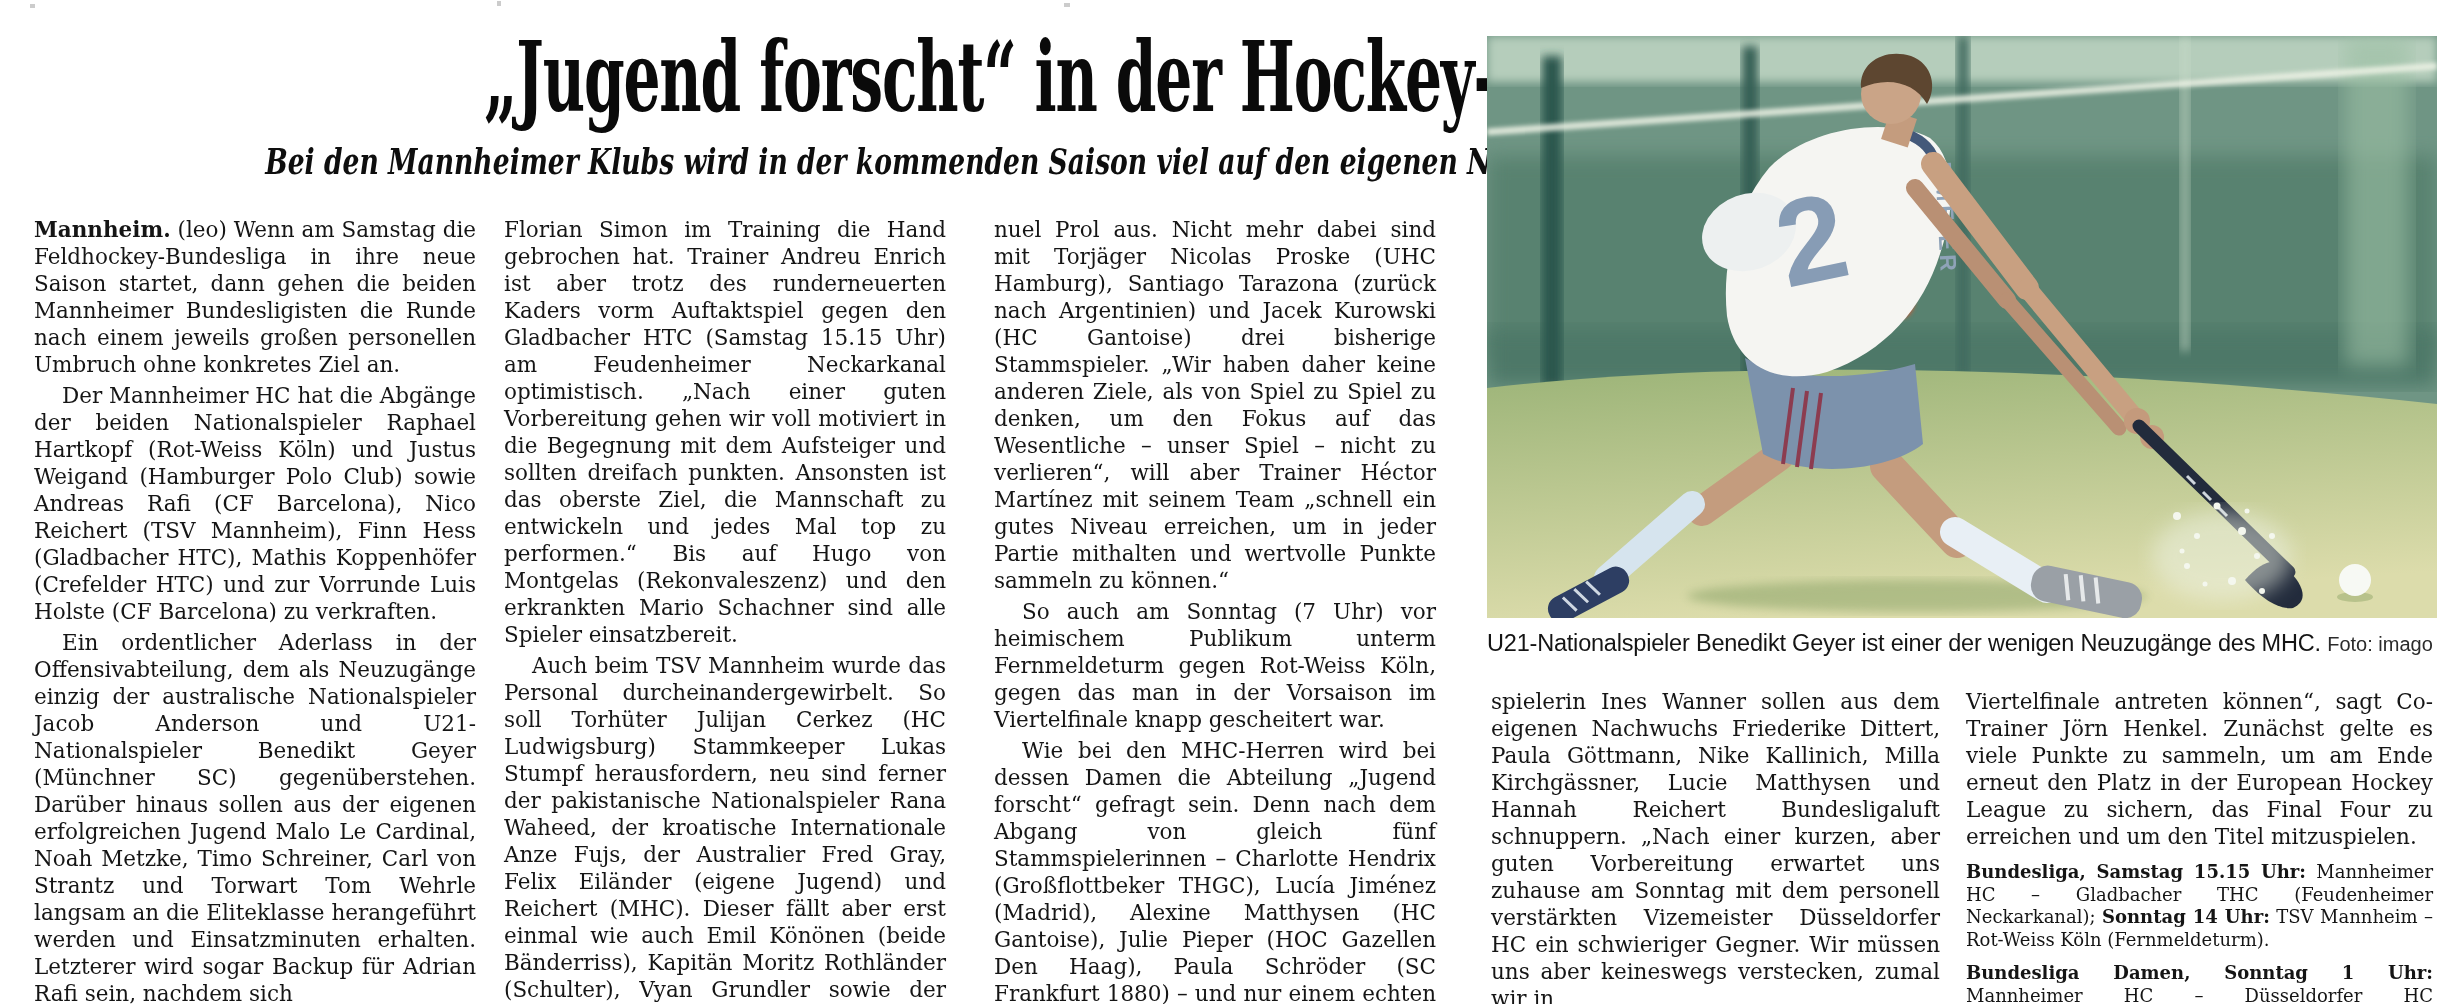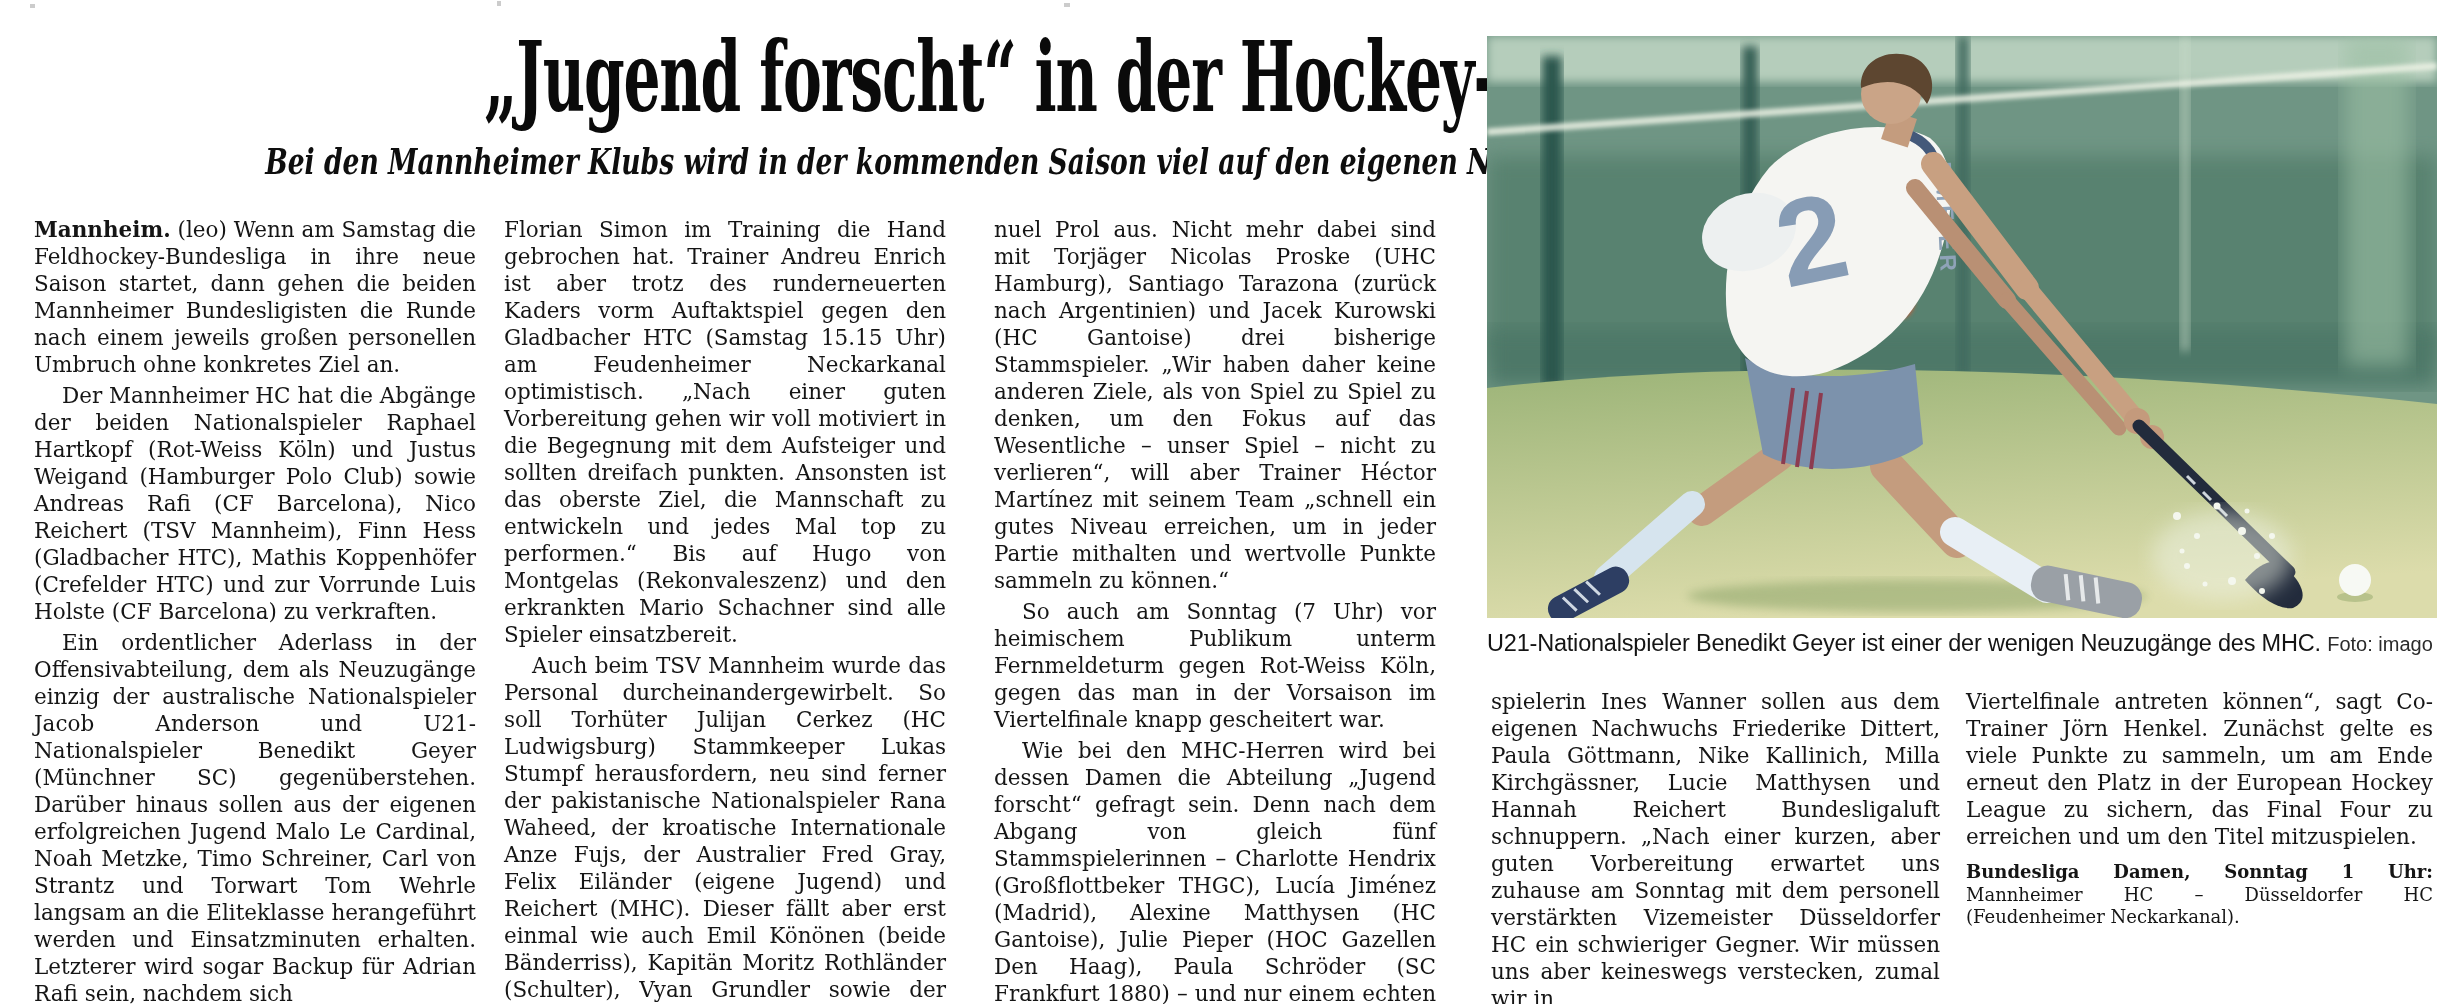--- a/index.html
+++ b/index.html
@@ -52,20 +52,21 @@
 <div class="col" id="col-2">
     <p class=""><span>nuel Prol aus. Nicht mehr dabei sind mit Torjäger Nicolas Proske (UHC Hamburg), Santiago Tarazona (zurück nach Argentinien) und Jacek Kurowski (HC Gantoise) drei bisherige Stammspieler. „Wir haben daher keine anderen Ziele, als von Spiel zu Spiel zu denken, um den Fokus auf das Wesentliche – unser Spiel – nicht zu verlieren“, will aber Trainer Héctor Martínez mit seinem Team „schnell ein gutes Niveau erreichen, um in jeder Partie mithalten und wertvolle Punkte sammeln zu können.“</span></p>
     <p class="indent "><span>So auch am Sonntag (7 Uhr) vor heimischem Publikum unterm Fernmeldeturm gegen Rot-Weiss Köln, gegen das man in der Vorsaison im Viertelfinale knapp gescheitert war.</span></p>
     <p class="indent "><span>Wie bei den MHC-Herren wird bei dessen Damen die Abteilung „Jugend forscht“ gefragt sein. Denn nach dem Abgang von gleich fünf Stammspielerinnen – Charlotte Hendrix (Großflottbeker THGC), Lucía Jiménez (Madrid), Alexine Matthysen (HC Gantoise), Julie Pieper (HOC Gazellen Den Haag), Paula Schröder (SC Frankfurt 1880) – und nur einem echten Neuzugang mit National-</span></p>
   </div>
 <div class="col" id="col-3">
     <p class=""><span>spielerin Ines Wanner sollen aus dem eigenen Nachwuchs Friederike Dittert, Paula Göttmann, Nike Kallinich, Milla Kirchgässner, Lucie Matthysen und Hannah Reichert Bundesligaluft schnuppern. „Nach einer kurzen, aber guten Vorbereitung erwartet uns zuhause am Sonntag mit dem personell verstärkten Vizemeister Düsseldorfer HC ein schwieriger Gegner. Wir müssen uns aber keineswegs verstecken, zumal wir in</span></p>
   </div>
 <div class="col" id="col-4">
     <p class=""><span>Viertelfinale antreten können“, sagt Co-Trainer Jörn Henkel. Zunächst gelte es viele Punkte zu sammeln, um am Ende erneut den Platz in der European Hockey League zu sichern, das Final Four zu erreichen und um den Titel mitzuspielen.</span></p>
+    <p class="small"><span class="bold">Bundesliga, Samstag 15.15 Uhr:</span><span> Mannheimer HC – Gladbacher THC (Feudenheimer Neckarkanal); </span><span class="bold">Sonntag 14 Uhr:</span><span> TSV Mannheim – Rot-Weiss Köln (Fernmeldeturm).</span></p>
     <p class="small"><span class="bold">Bundesliga Damen, Sonntag 1 Uhr:</span><span> Mannheimer HC – Düsseldorfer HC (Feudenheimer Neckarkanal).</span></p>
   </div>
 
 <div class="photo">
 <svg viewBox="0 0 950 582" width="950" height="582">
   <defs>
     <linearGradient id="turfGrad" x1="0" y1="0" x2="0.25" y2="1">
       <stop offset="0" stop-color="#9cb478"></stop>
       <stop offset="1" stop-color="#dcdcab"></stop>
     </linearGradient>

